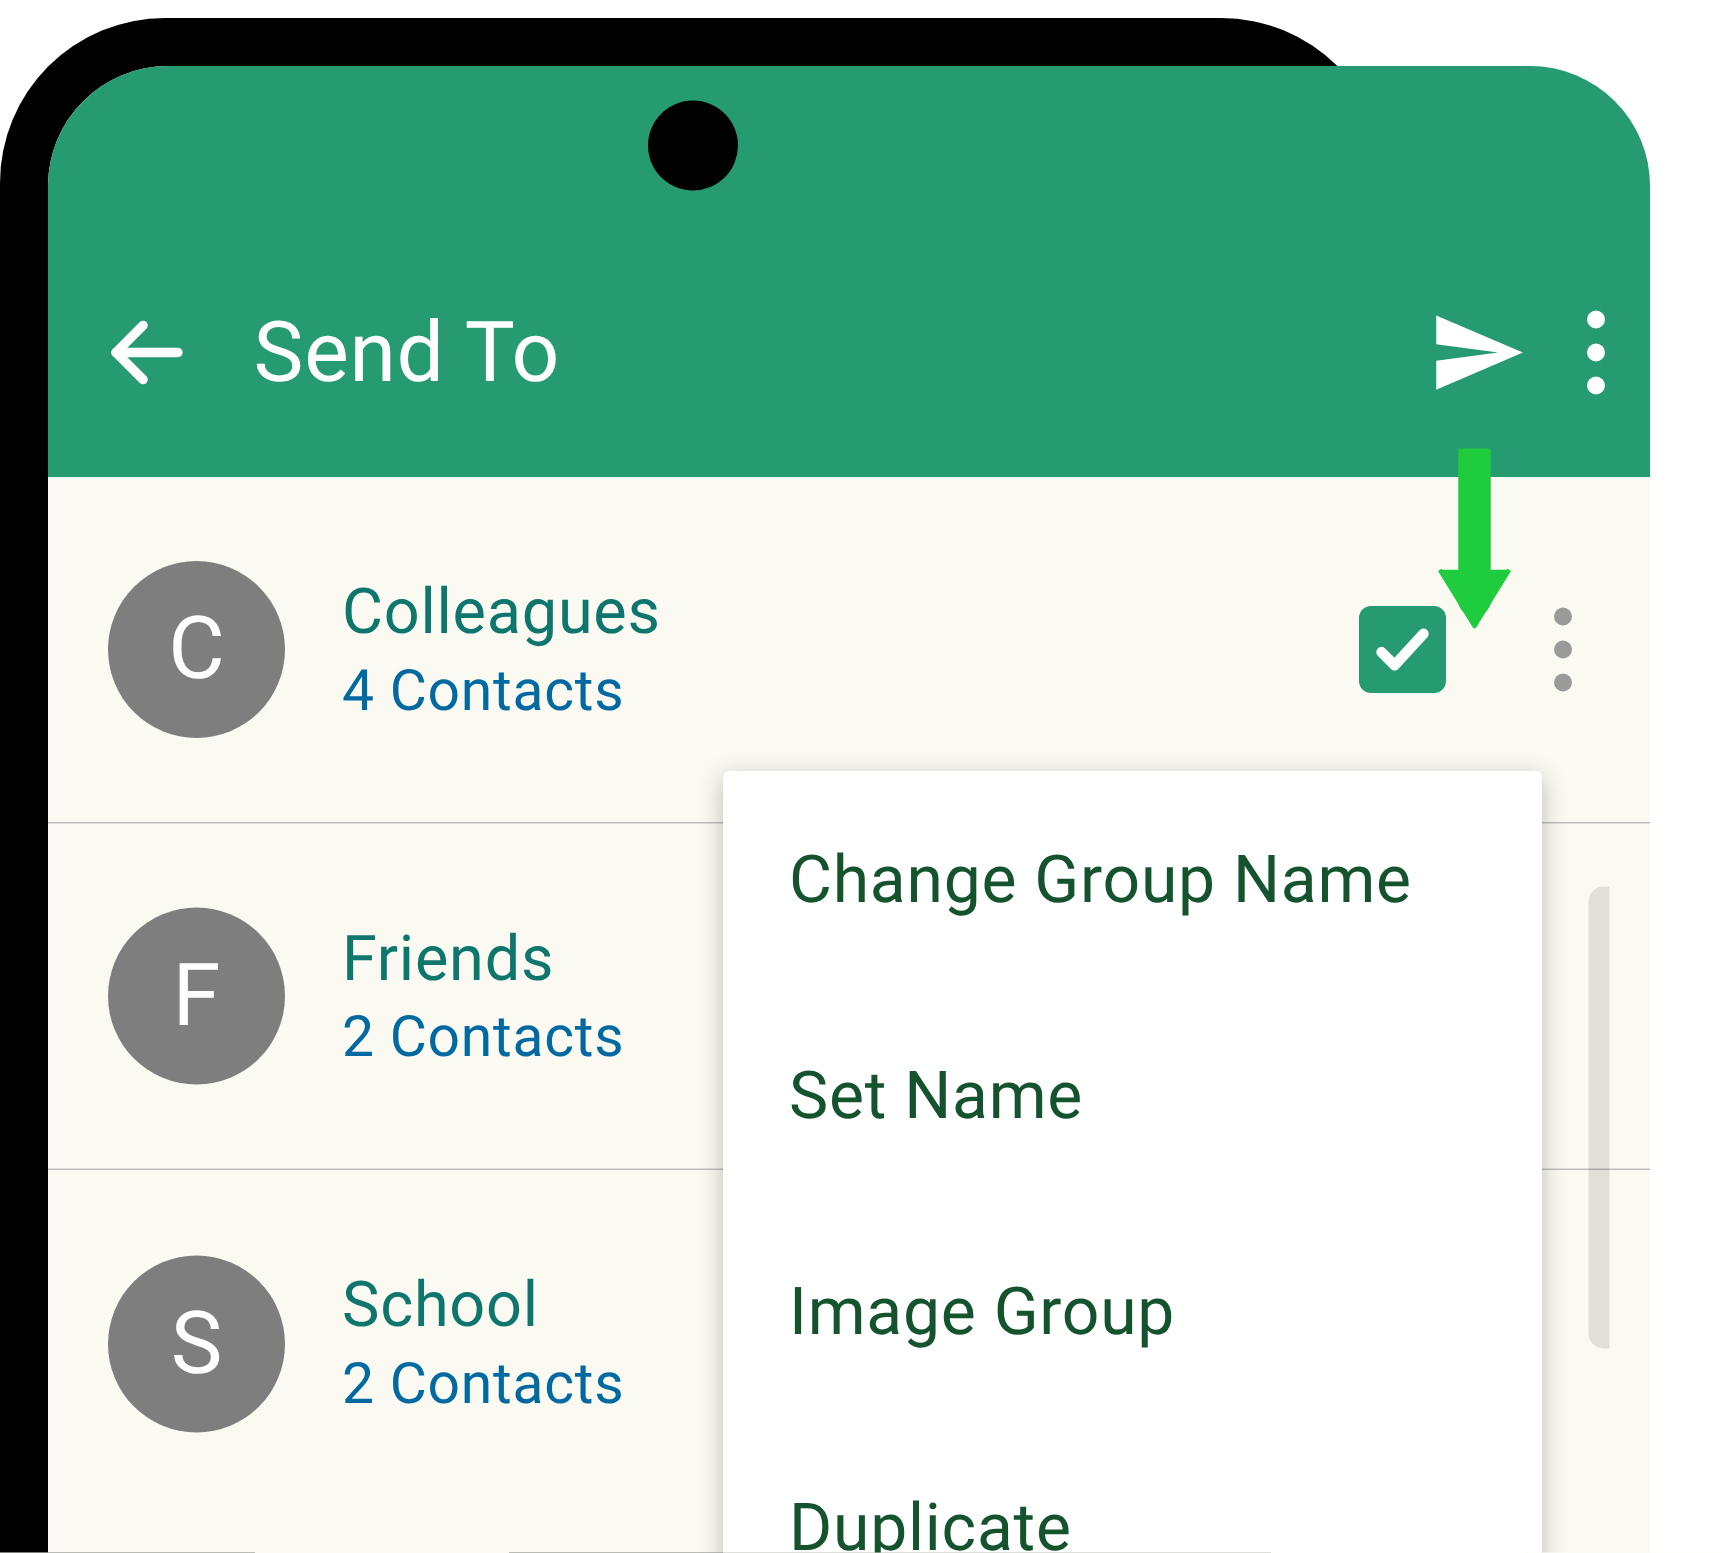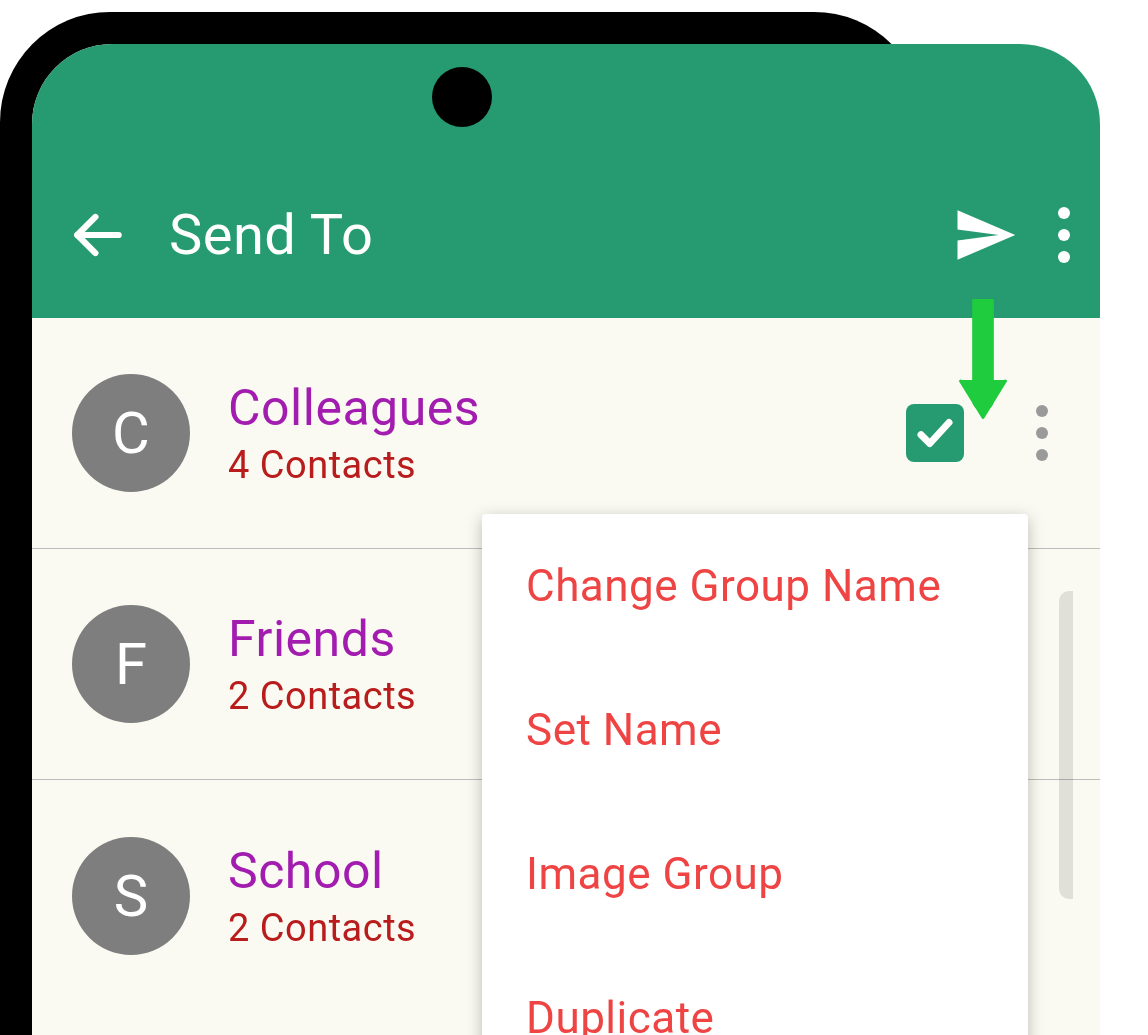--- a/index.html
+++ b/index.html
@@ -108,28 +108,28 @@
       font-weight: 400;
       margin-right: 38px;
       flex-shrink: 0;
     }
     .item-text {
       flex: 1;
       display: flex;
       flex-direction: column;
     }
     .item-title {
-      font-size: 50px;
-      color: #a21caf;
+      font-size: 42px;
+      color: #0f766e;
       font-weight: 400;
       letter-spacing: 0.5px;
     }
     .item-subtitle {
       font-size: 38px;
-      color: #b91c1c;
+      color: #0369a1;
       margin-top: 6px;
       letter-spacing: 0.5px;
     }
     .checkbox {
       width: 58px; height: 58px;
       background: #269b72;
       border-radius: 8px;
       display: flex;
       align-items: center;
       justify-content: center;
@@ -156,21 +156,21 @@
       width: 546px;
       background: #fff;
       box-shadow: 0 4px 16px rgba(0,0,0,0.25);
       border-radius: 4px;
       z-index: 50;
       overflow: hidden;
     }
     .menu-item {
       padding: 46px 44px;
       font-size: 44px;
-      color: #ef4444;
+      color: #14532d;
       letter-spacing: 0.5px;
     }
     .arrow-overlay {
       position: absolute;
       top: 255px;
       right: 88px;
       z-index: 60;
     }
     .arrow-overlay svg { width: 58px; height: 130px; }
     .scroll-indicator {

